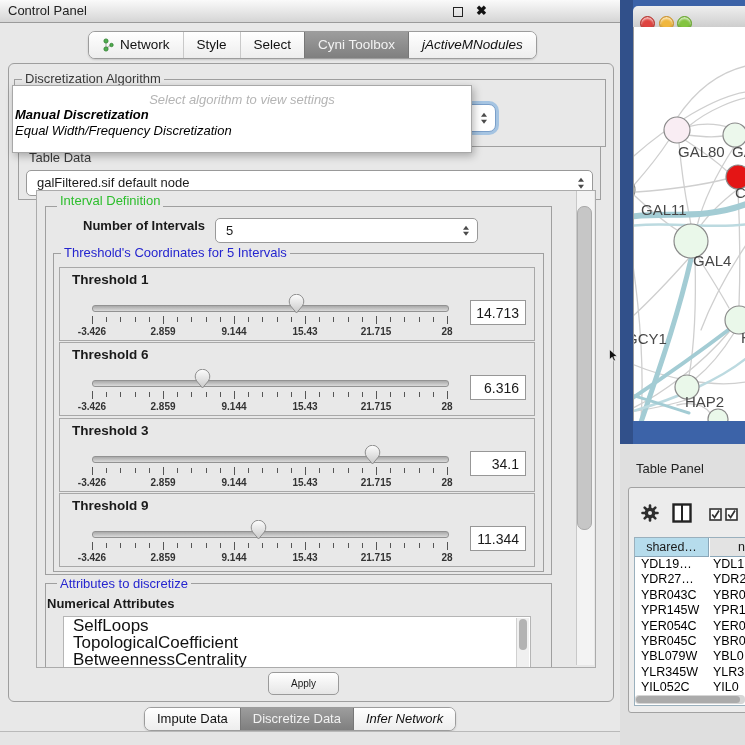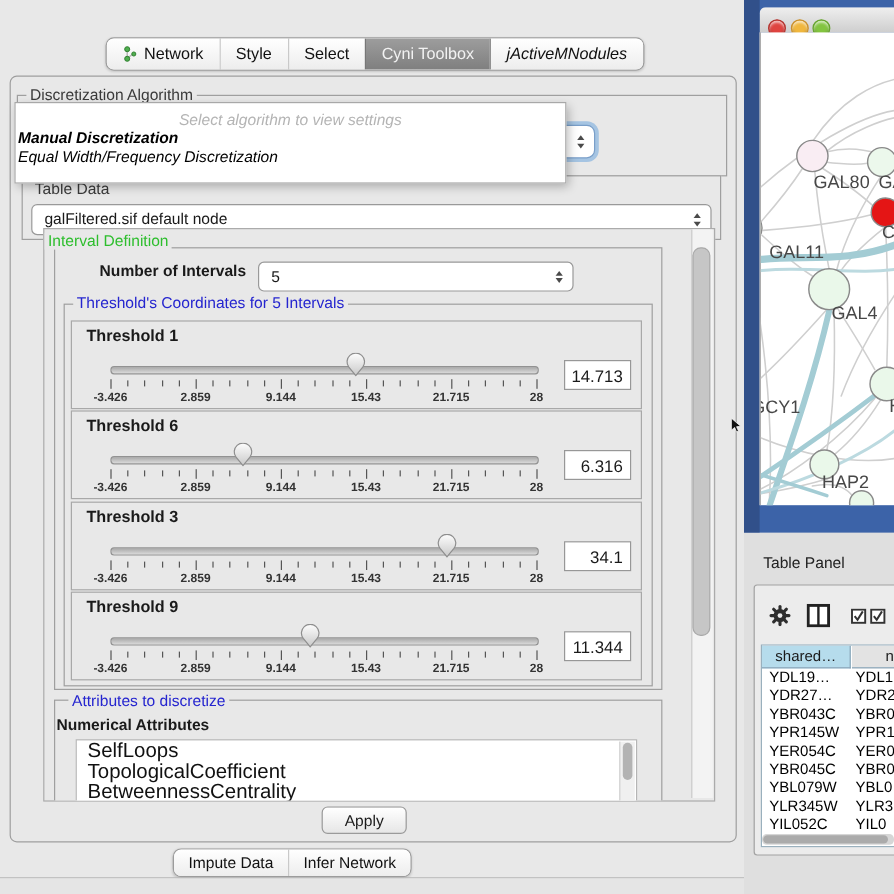--- a/index.html
+++ b/index.html
@@ -55,21 +55,21 @@
   .ud i{display:block;width:0;height:0;border-left:3.5px solid transparent;border-right:3.5px solid transparent;}
   .ud .u{border-bottom:4.5px solid #4a4a4a;margin-bottom:2.5px;}
   .ud .d{border-top:4.5px solid #4a4a4a;}
 
   
   #viewport{left:36px;top:190px;width:558px;height:476px;border:1px solid #ababab;background:#e8e8e8;overflow:hidden;}
   #vp-track{right:1px;top:0;width:17px;height:474px;background:#f3f3f3;border-left:1px solid #c8c8c8;}
   #vp-thumb{right:3px;top:15px;width:13px;height:322px;background:#c6c6c6;border:1px solid #a9a9a9;border-radius:7px;}
 
   #interval-group{left:8px;top:15px;width:505px;height:367px;}
-  #interval-label{left:0;top:3px;}
+  #interval-label{left:20px;top:3px;}
   #noi-label{left:46px;top:27px;font-size:13px;font-weight:bold;}
   #noi-spinner{left:178px;top:27px;width:261px;height:23px;background:#fff;border:1px solid #999;
     border-radius:5px;font-size:13px;line-height:23px;}
   #noi-spinner .val{position:absolute;left:10px;}
   #thr-group{left:16px;top:62px;width:489px;height:317px;}
   #thr-label{left:24px;top:55px;text-align:right;}
 
   
   .thr-box{position:absolute;left:22px;width:474px;height:72px;border:1px solid #a8a8a8;background:#e8e8e8;}
   .thr-name{position:absolute;left:12px;top:4px;font-size:13.5px;font-weight:bold;}
@@ -86,21 +86,21 @@
   
   #attr-group{left:8px;top:392px;width:505px;height:110px;}
   #attr-label{left:20px;top:386px;}
   #numattr-label{left:10px;top:405px;font-size:13px;font-weight:bold;}
   #attr-list{left:26px;top:425px;width:466px;height:70px;background:#fff;border:1px solid #b5b5b5;overflow:hidden;}
   .attr-item{font-size:17px;line-height:17px;padding-left:9px;color:#111;}
   #attr-sb{position:absolute;right:1px;top:1px;width:12px;height:68px;background:#f0f0f0;border-left:1px solid #d0d0d0;}
   #attr-thumb{position:absolute;left:1.5px;top:1px;width:8px;height:31px;background:#b3b3b3;border-radius:4px;}
 
   #apply-btn{left:268px;top:672px;width:69px;height:21px;background:linear-gradient(#ffffff,#e6e6e6);
-    border:1px solid #9a9a9a;border-radius:5px;font-size:13px;text-align:center;line-height:21px;}
+    border:1px solid #9a9a9a;border-radius:5px;font-size:10px;text-align:center;line-height:21px;}
   #win-bottom-line{left:0;top:731px;width:620px;height:1px;background:#b9b9b9;}
   #win-bottom-fill{left:0;top:732px;width:620px;height:13px;background:#e5e5e5;}
 
   
   #net-bg{left:620px;top:0;width:125px;height:444px;background:#3c63a8;}
   #net-bg-edge{left:620px;top:0;width:13px;height:444px;background:#31508a;}
   #net-titlebar{left:633px;top:6px;width:112px;height:21px;background:linear-gradient(#efefef,#cecece);
     border-bottom:1px solid #979797;border-top-left-radius:5px;}
   .tl{position:absolute;top:10px;width:13px;height:13px;border-radius:50%;box-shadow:inset 0 2px 2px rgba(255,255,255,.65), inset 0 -1px 2px rgba(0,0,0,.25);}
   #net-canvas-wrap{left:633px;top:27px;width:112px;height:394px;background:#fff;border-left:1px solid #9a9a9a;}
@@ -122,20 +122,25 @@
   #tp-hsb{left:635px;top:695px;width:110px;height:9px;background:#d6d6d6;border-radius:4px;}
   #tp-hthumb{left:636px;top:696px;width:104px;height:7px;background:#ababab;border-radius:4px;}
 
   #cursor{left:609px;top:348px;}
 </style>
 </head>
 <body>
 
 <div id="root">
 
+  <div class="abs" id="titlebar">
+    <div class="abs" id="win-title">Control Panel</div>
+    <div class="abs" id="float-ico"></div>
+    <div class="abs" id="close-ico">✖</div>
+  </div>
 
   <div class="abs segbar" id="top-tabbar">
       <div class="seg">
         <span style="display: inline-flex;">
           <svg width="13" height="14" viewBox="0 0 13 14">
             <g stroke="#b5b5b5" stroke-width="1.2">
               <line x1="4" y1="3.5" x2="4" y2="10.5"></line>
               <line x1="4" y1="10.5" x2="9" y2="7"></line>
             </g>
             <circle cx="4" cy="3" r="2.1" fill="#4fae4f" stroke="#2e7d2e" stroke-width="0.8"></circle>
@@ -399,20 +404,23 @@
 
     <div class="abs" id="vp-track"></div>
     <div class="abs" id="vp-thumb"></div>
   </div>
 
   <div class="abs" id="apply-btn">Apply</div>
 
   <div class="abs segbar" id="bottom-tabbar">
       <div class="seg">
         <span>Impute Data</span>
+      </div>
+      <div class="seg sel">
+        <span>Discretize Data</span>
       </div>
       <div class="seg">
         <span>Infer Network</span>
       </div>
     </div>
   <div class="abs" id="win-bottom-line"></div>
   <div class="abs" id="win-bottom-fill"></div>
 
   <div class="abs" id="algo-popup">
     <div id="popup-hint">Select algorithm to view settings</div>

